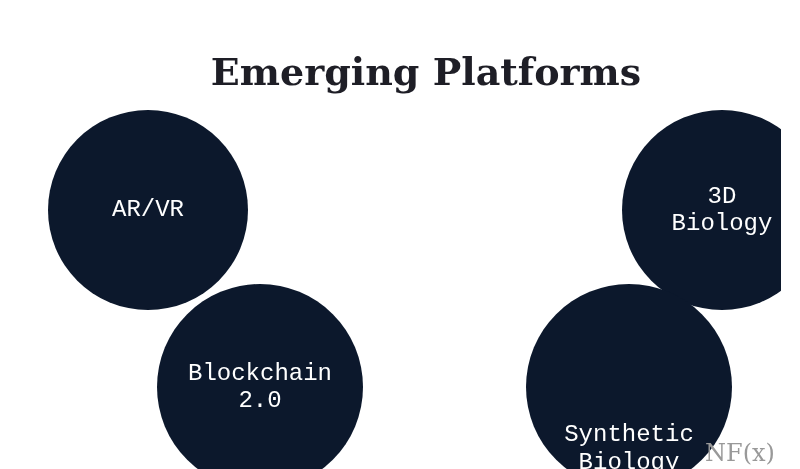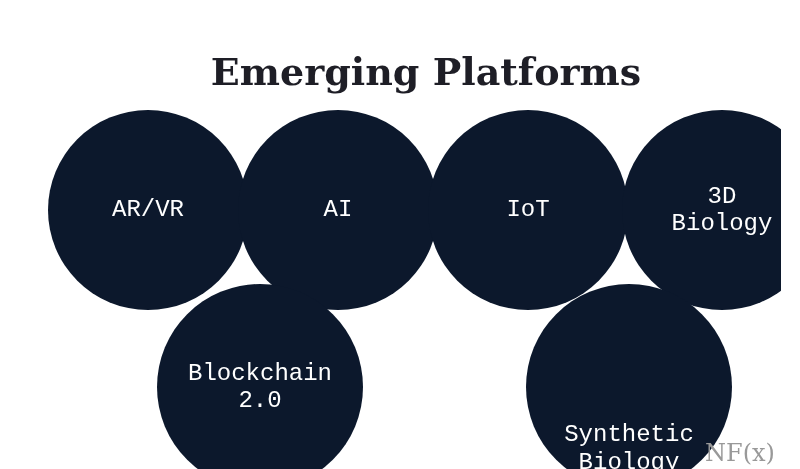--- a/index.html
+++ b/index.html
@@ -74,27 +74,21 @@
 <body>
 
 <div class="stage">
 
   <h1 class="title">Emerging Platforms</h1>
 
   <div class="circle c-top c0">
     <span class="label">AR/VR</span>
   </div>
 
-  <div class="circle c-top c1">
-    <span class="label">AI</span>
-  </div>
 
-  <div class="circle c-top c2">
-    <span class="label">IoT</span>
-  </div>
 
   <div class="circle c-top c3">
     <span class="label">3D
 Biology</span>
   </div>
 
   <div class="circle c-bot c4">
     <span class="label">Blockchain
 2.0</span>
   </div>

